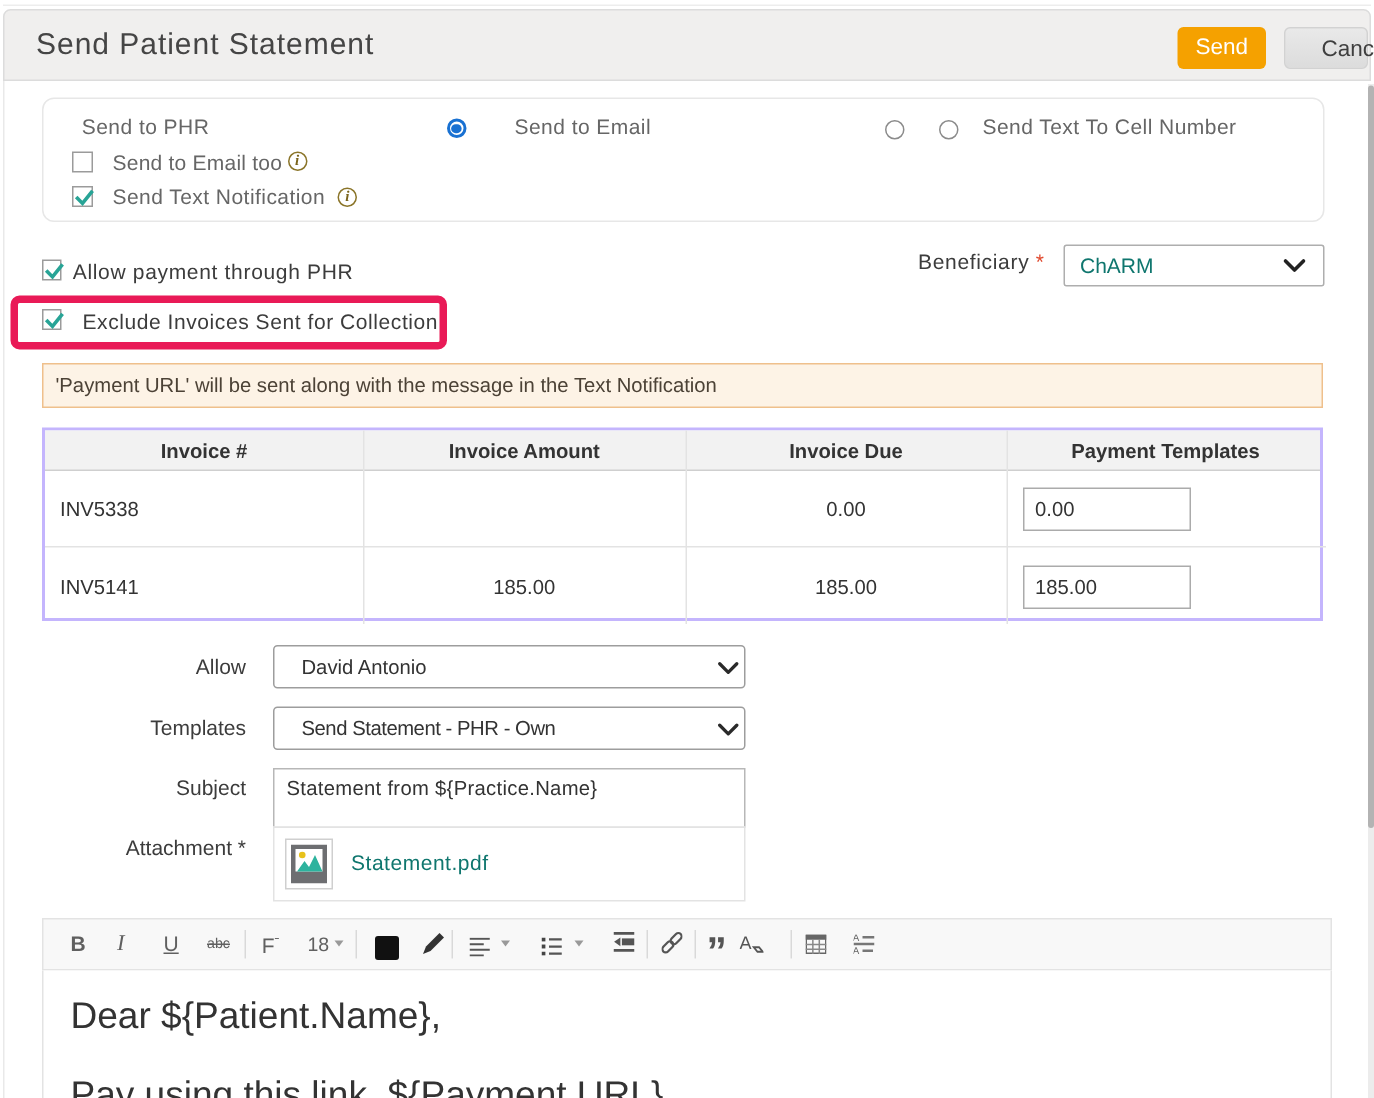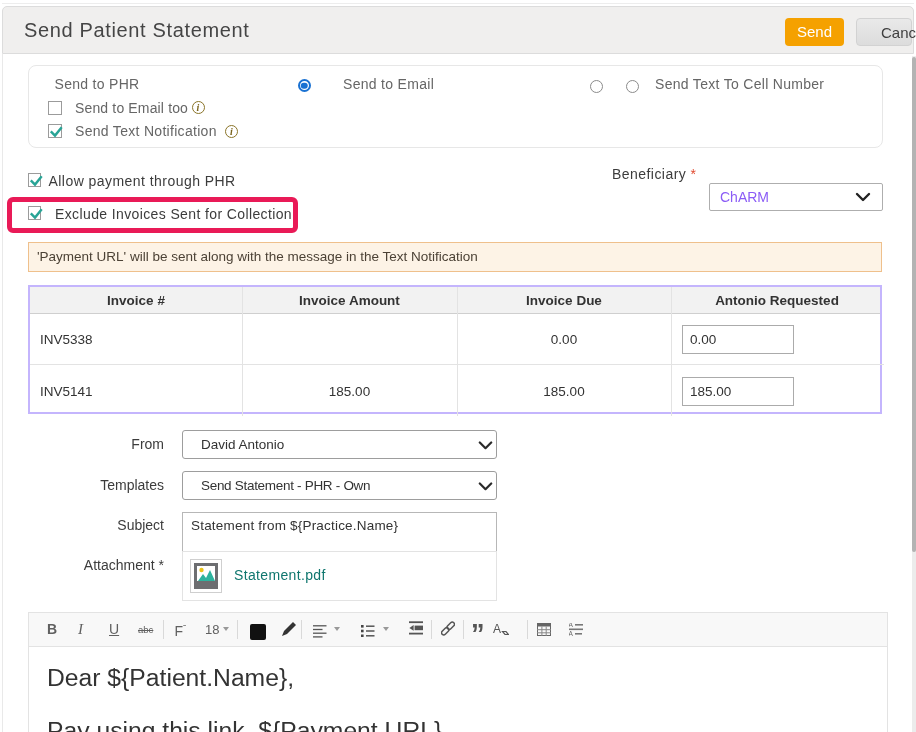--- a/index.html
+++ b/index.html
@@ -34,21 +34,21 @@
 
 .cb { width:13px; height:13px; border:1px solid #9b9b9b; background:#fff; }
 .cb svg { position:absolute; left:1px; top:-4px; overflow:visible; }
 
 
 .info { width:13px; height:13px; border-radius:50%; border:1px solid #8a7428;
   color:#7a641c; font:italic bold 10px "Liberation Serif", serif; text-align:center; line-height:12px; }
 
 
 #bensel { left:709px; top:163px; width:174px; height:28px; border:1px solid #aeaeae; border-radius:2px;
-  font-size:14px; color:#8b5cf6; line-height:26px; padding-left:10px; background:#fff;margin-top:20px; }
+  font-size:14px; color:#0f766e; line-height:26px; padding-left:10px; background:#fff; }
 
 
 #pink { left:6.5px; top:196.5px; width:291.5px; height:36px; border:5px solid #e91a57; border-radius:6px; }
 
 
 #notice { left:28px; top:242px; width:854px; height:30px; background:#fdf3e6; border:1px solid #efc08c;
   font-size:13.5px; color:#4c4236; line-height:28px; padding-left:8px; }
 
 
 #tbl { left:28px; top:285px; width:854px; height:129px; border:2px solid #c4b5fd; }
@@ -137,37 +137,37 @@
 </div>
 <div class="abs lbl2" style="left:55px; top:206.2px; letter-spacing:.38px;">Exclude Invoices Sent for Collection</div>
 
 <div class="abs" id="notice">'Payment URL' will be sent along with the message in the Text Notification</div>
 
 <div class="abs" id="tbl">
   <div class="hrow"></div>
   <div class="hc" style="left:0; width:212px;">Invoice #</div>
   <div class="hc" style="left:212px; width:215px;">Invoice Amount</div>
   <div class="hc" style="left:427px; width:214px;">Invoice Due</div>
-  <div class="hc" style="left:641px; width:212px;">Antonio Requested</div>
+  <div class="hc" style="left:641px; width:212px;">Payment Templates</div>
   <div class="vline" style="left:212px; top:0; height:129px;"></div>
   <div class="vline" style="left:427px; top:0; height:129px;"></div>
   <div class="vline" style="left:641px; top:0; height:129px;"></div>
   <div class="abs" style="left:0; top:77px; width:854px; height:1px; background:#e3e3e3;"></div>
 
   <div class="cell" style="left:10px; top:45px;">INV5338</div>
   <div class="cell" style="left:427px; top:45px; width:214px; text-align:center;">0.00</div>
   <div class="pinput" style="left:652px; top:38px;">0.00</div>
 
   <div class="cell" style="left:10px; top:97px;">INV5141</div>
   <div class="cell" style="left:212px; top:97px; width:215px; text-align:center;">185.00</div>
   <div class="cell" style="left:427px; top:97px; width:214px; text-align:center;">185.00</div>
   <div class="pinput" style="left:652px; top:90px;">185.00</div>
 </div>
 
-<div class="flabel" style="left:24px; top:436px;">From</div>
+<div class="flabel" style="left:24px; top:436px;">Allow</div>
 <div class="fsel" style="top:430px;">David Antonio
   <svg class="chev" style="left:295px; top:10px;" width="15" height="9" viewBox="0 0 15 9">
       <path d="M1.8 1.5 L7.5 7.2 L13.2 1.5" fill="none" stroke="#2a2a2a" stroke-width="2.2" stroke-linecap="round" stroke-linejoin="round"></path>
     </svg>
 </div>
 <div class="flabel" style="left:24px; top:476.5px;">Templates</div>
 <div class="fsel" style="top:471px; letter-spacing:-0.3px;">Send Statement - PHR - Own
   <svg class="chev" style="left:295px; top:10px;" width="15" height="9" viewBox="0 0 15 9">
       <path d="M1.8 1.5 L7.5 7.2 L13.2 1.5" fill="none" stroke="#2a2a2a" stroke-width="2.2" stroke-linecap="round" stroke-linejoin="round"></path>
     </svg>

